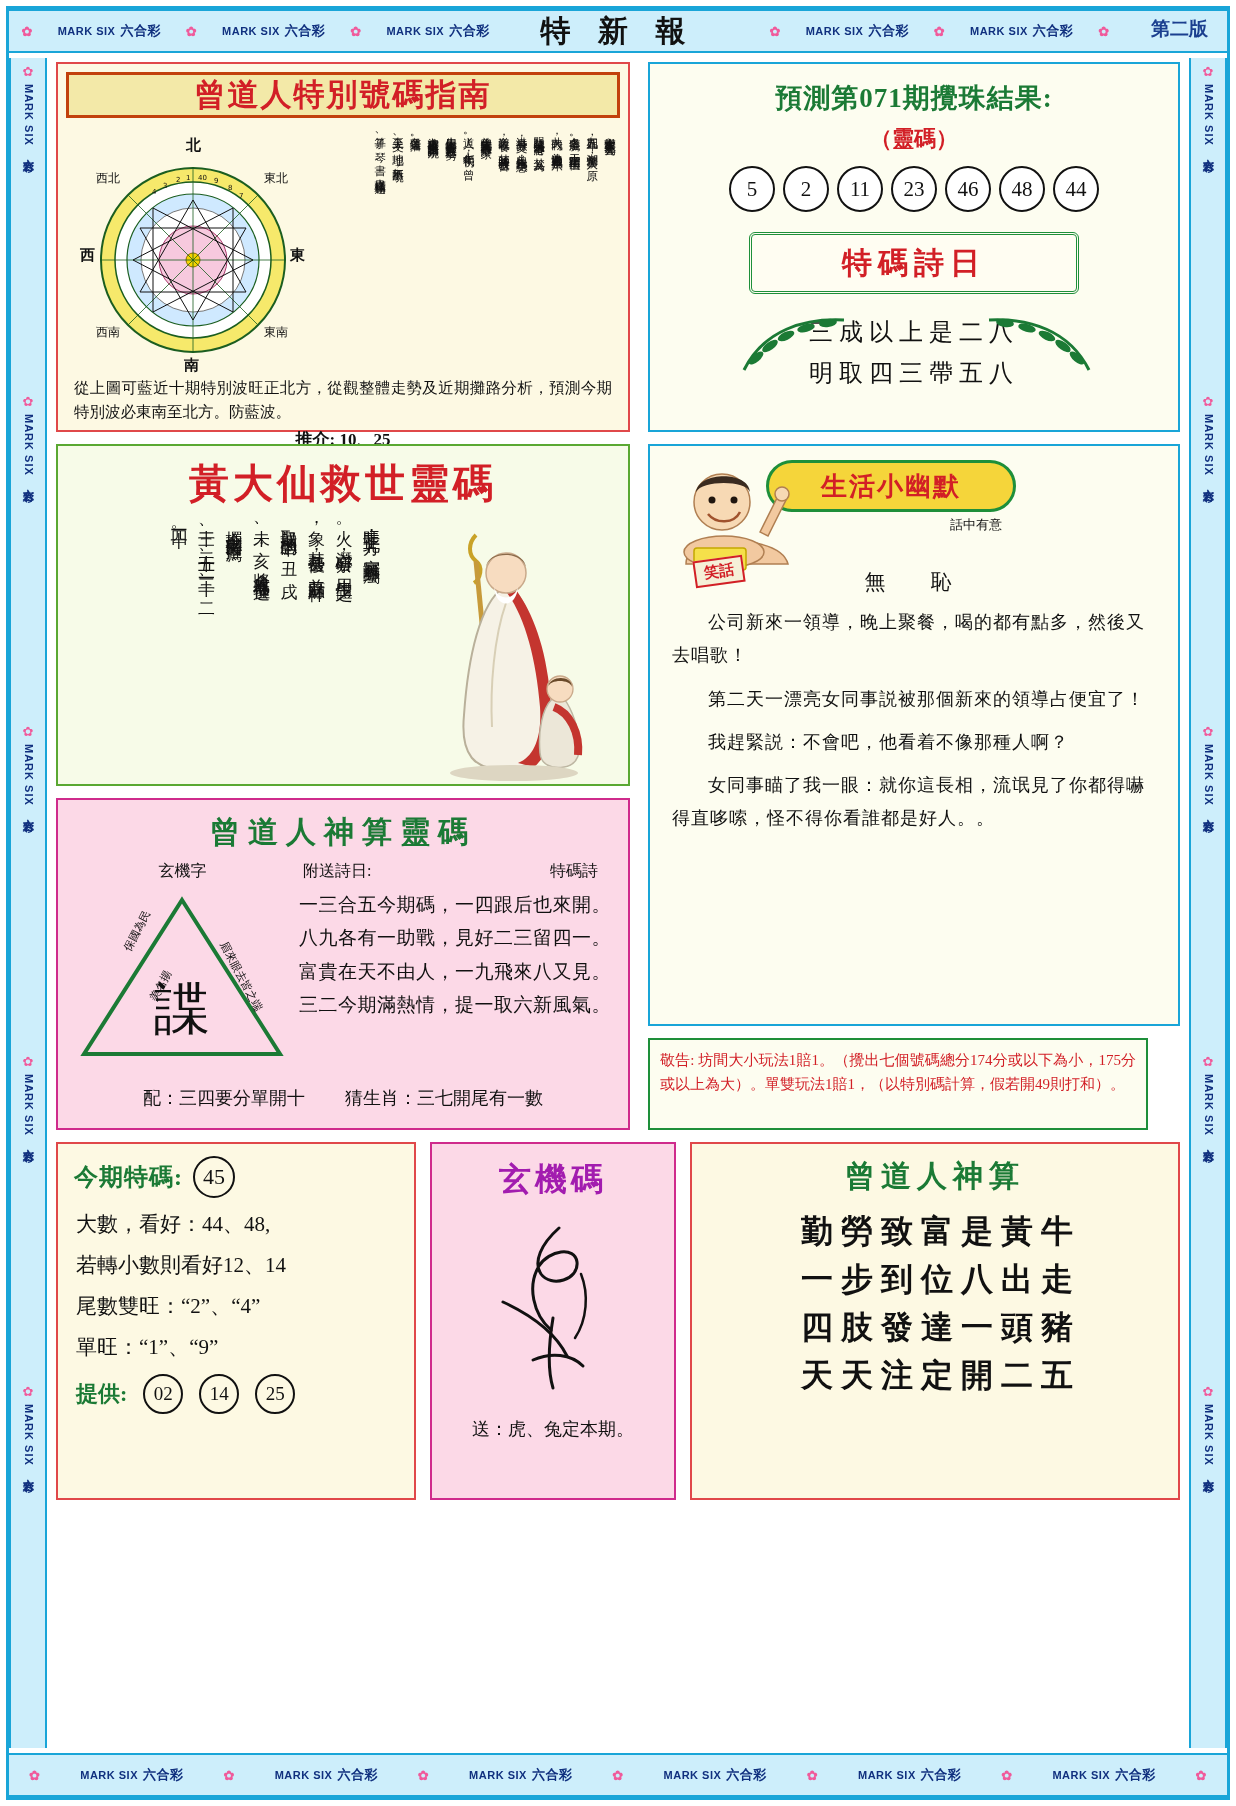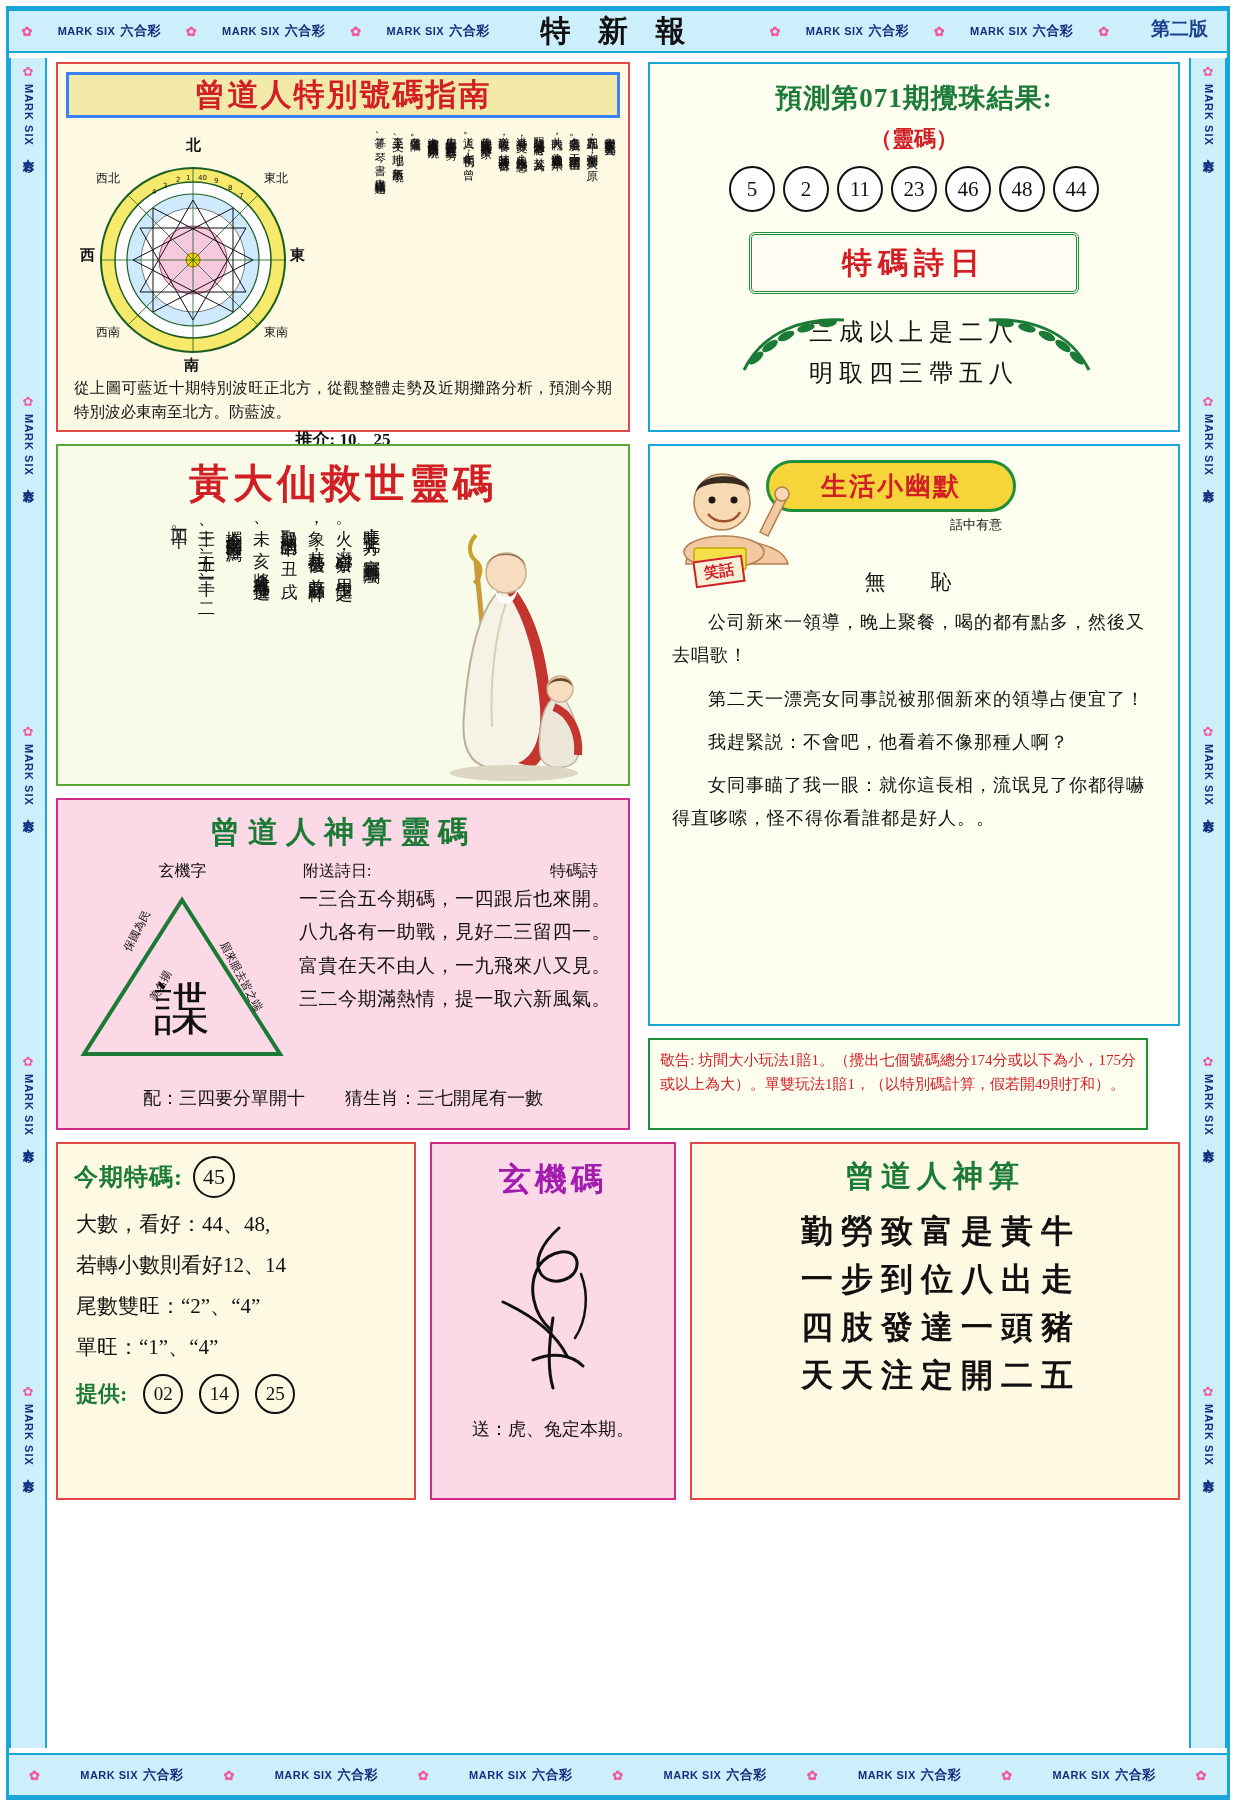--- a/index.html
+++ b/index.html
@@ -82,21 +82,21 @@
     position:absolute; left: 56px; top: 62px; right: 56px; bottom: 62px;
   }
   .box { position:absolute; }
   
   #box-guide {
     left:0; top:0; width: 574px; height: 370px;
     background:#fdf9e3; border:2px solid #e0484a;
   }
   #box-guide .title-bar {
     margin: 8px; height: 46px; background:#f3e9a8;
-    border: 3px solid #3b82f6;
+    border: 3px solid #c2410c;
     display:flex; align-items:center; justify-content:center;
   }
   #box-guide .title-bar span {
     font-size: 31px; font-weight:bold; color:#d21f26; letter-spacing:2px;
   }
   .guide-body { display:flex; padding: 2px 10px 0 10px; height: 250px; }
   .compass-wrap { width: 250px; position:relative; }
   .guide-text {
     flex:1; display:flex; flex-direction: row-reverse;
     justify-content:flex-start; gap:1px;
@@ -182,21 +182,21 @@
   }
   #box-pink .pk-title {
     text-align:center; padding-top: 12px; font-size: 30px; font-weight:bold;
     color:#1b7a35; letter-spacing: 8px;
   }
   .pk-row { display:flex; padding: 4px 12px 0 12px; }
   .pk-left { width: 225px; position:relative; }
   .pk-left .lbl { text-align:center; font-size:16px; color:#111; margin-top: 4px;}
   .pk-right { flex:1; padding-left: 4px; }
   .pk-heads { display:flex; justify-content:space-between; font-size: 16px; color:#111; padding: 4px 18px 0 4px;}
-  .pk-lines { margin-top: 0; }
+  .pk-lines { margin-top: 6px; }
   .pk-lines div { font-size: 19px; line-height: 1.75; color:#111; letter-spacing:.5px;}
   .pk-foot { display:flex; justify-content:center; gap: 40px; font-size: 18px; color:#111; margin-top: 10px;}
   
   #box-warn {
     left: 592px; top: 976px; width: 500px; height: 92px;
     background:#fdfdf0; border:2px solid #1e8f3a;
     padding: 8px 10px;
   }
   #box-warn p { margin:0; font-size: 15px; line-height:1.6; color:#d21f26; text-align: justify; }
   
@@ -556,21 +556,21 @@
 
     <div class="box" id="box-tema">
       <div class="tema-head">
         <span class="t">今期特碼:</span>
         <span class="circ">45</span>
       </div>
       <div class="tema-lines">
         <div>大數，看好：44、48,</div>
         <div>若轉小數則看好12、14</div>
         <div>尾數雙旺：“2”、“4”</div>
-        <div>單旺：“1”、“4”</div>
+        <div>單旺：“1”、“9”</div>
       </div>
       <div class="tema-foot">
         <span class="t">提供:</span>
         <span class="circ-sm">02</span>
         <span class="circ-sm">14</span>
         <span class="circ-sm">25</span>
       </div>
     </div>
 
     <div class="box" id="box-xuan">

